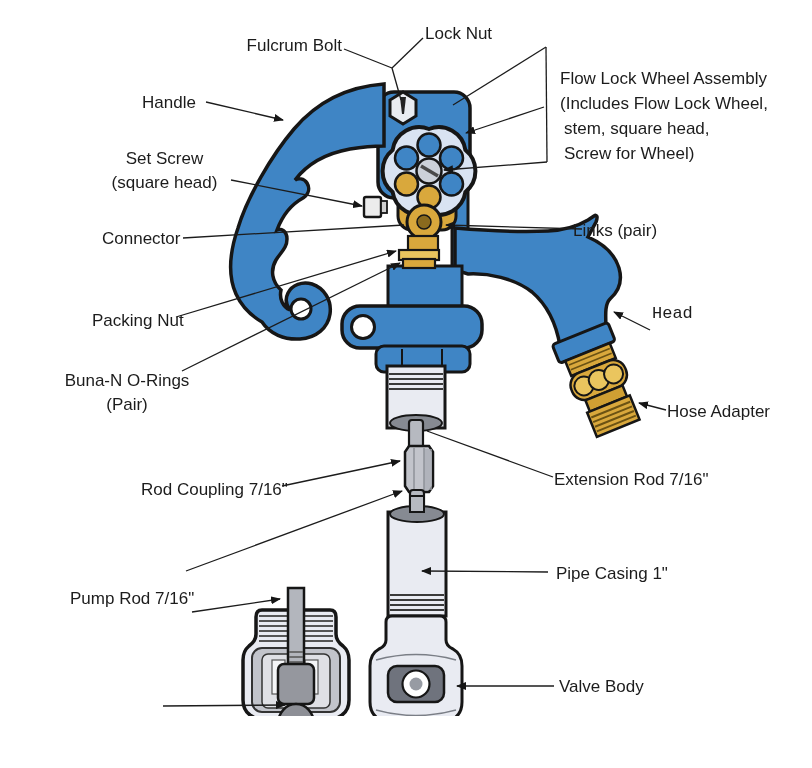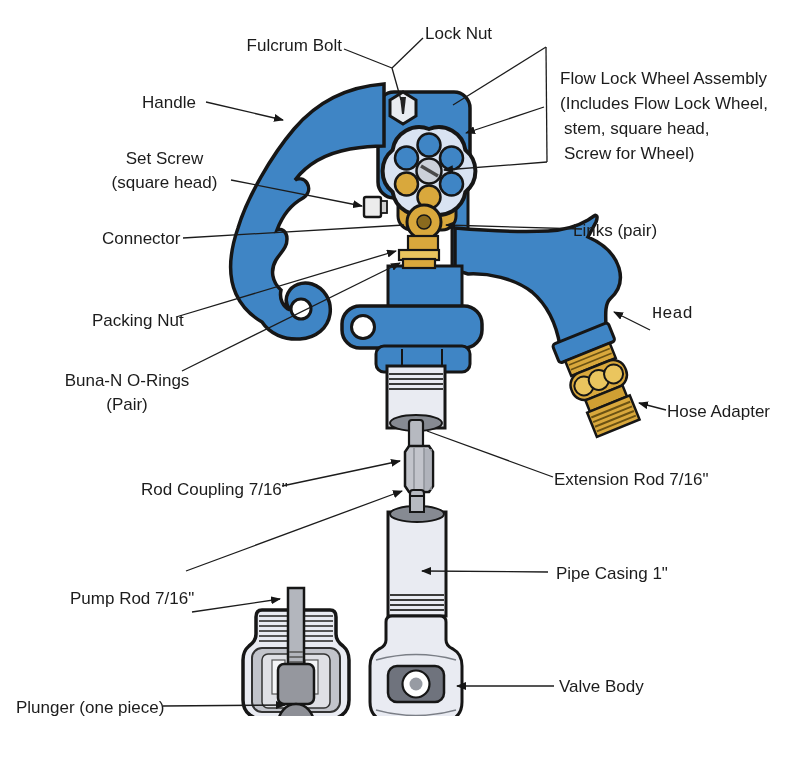--- a/index.html
+++ b/index.html
@@ -279,16 +279,15 @@
   <div class="lbl multi ctr two-lines" style="left:52px;top:369px;width:150px;">
     <div>Buna-N O-Rings</div>
     <div>(Pair)</div>
   </div>
 
   <div class="lbl" style="left:667px;top:401px;">Hose Adapter</div>
   <div class="lbl" style="left:141px;top:479px;">Rod Coupling 7/16"</div>
   <div class="lbl" style="left:554px;top:469px;">Extension Rod 7/16"</div>
   <div class="lbl" style="left:70px;top:588px;">Pump Rod 7/16"</div>
   <div class="lbl" style="left:556px;top:563px;">Pipe Casing 1"</div>
-  <div class="lbl" style="left:16px;top:697px;">Plunger (one piece)</div>
   <div class="lbl" style="left:559px;top:676px;">Valve Body</div>
 
 </div>
 
 </body></html>

